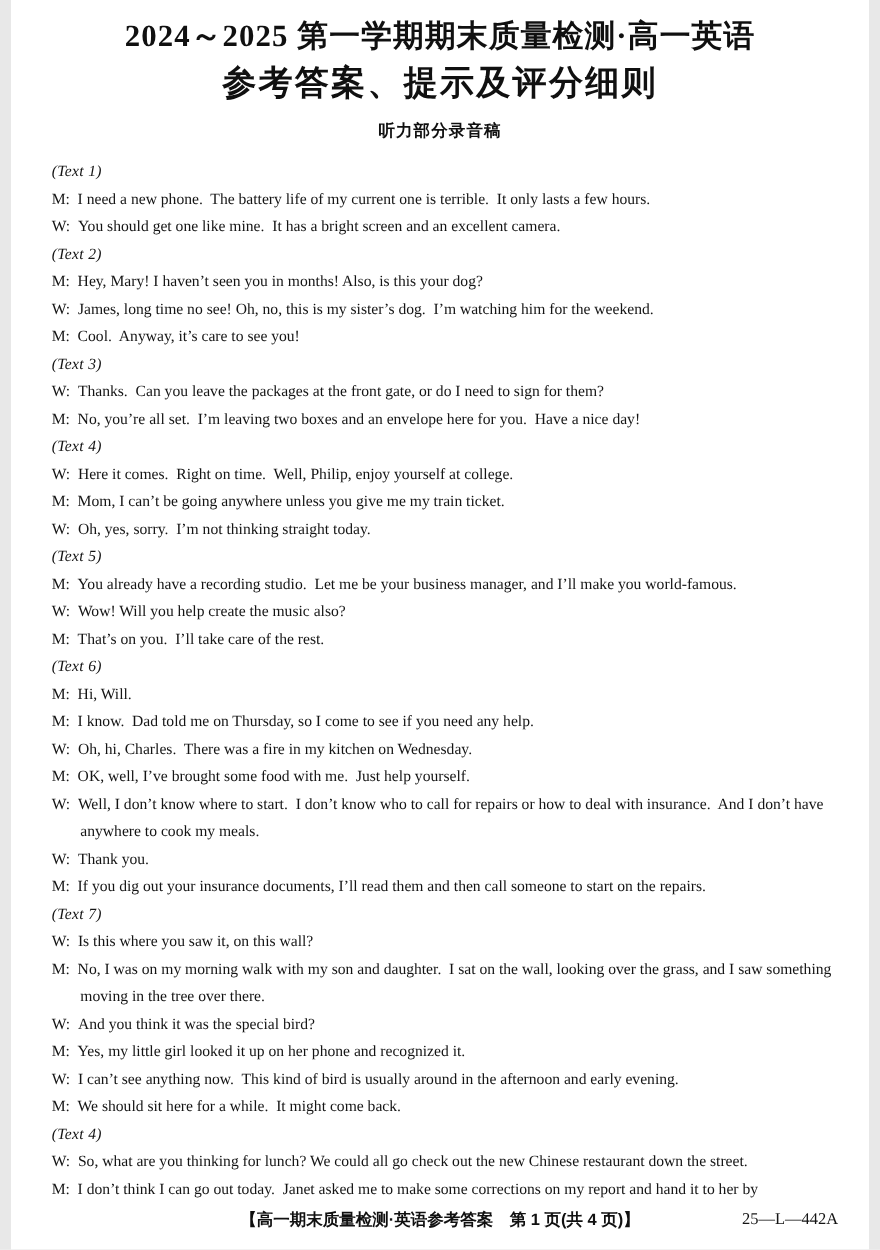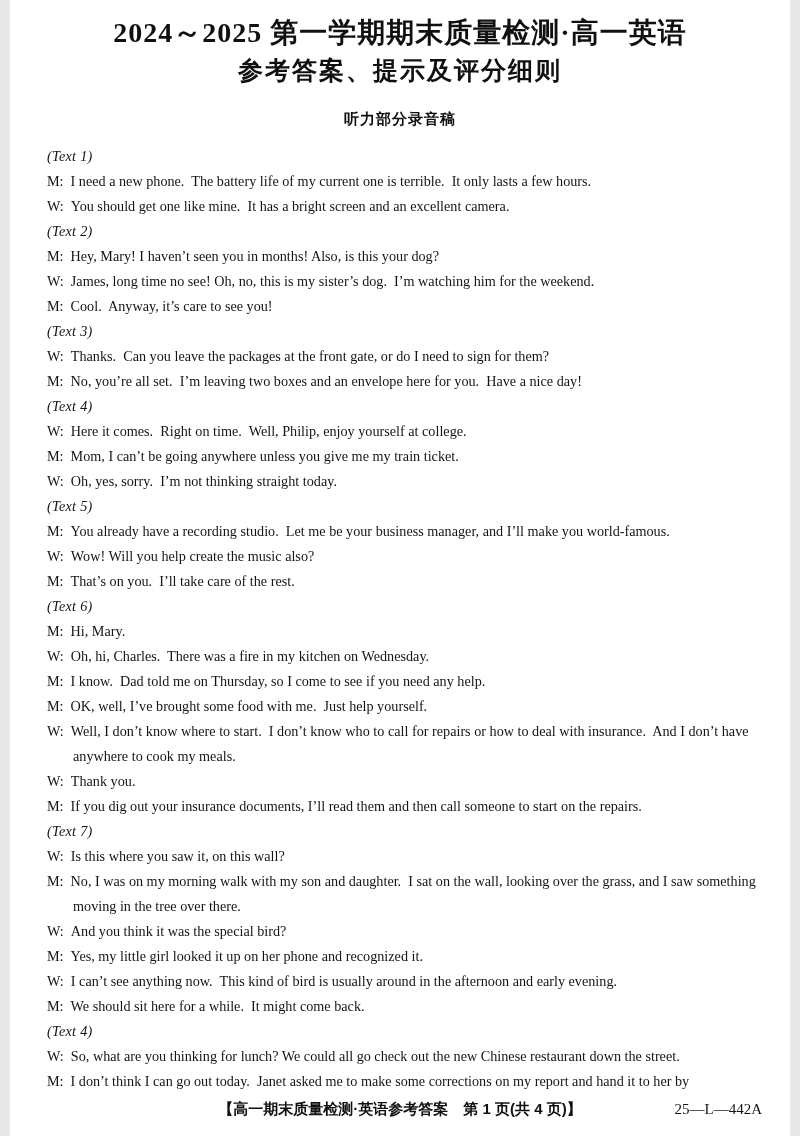--- a/index.html
+++ b/index.html
@@ -21,21 +21,21 @@
     font-size: 28px;
     font-weight: bold;
     letter-spacing: 1px;
     color: #101010;
   }
   .doc-subtitle {
     position: absolute;
     top: 54px; left: 0; right: 0;
     text-align: center;
     font-family: "Liberation Sans", "DejaVu Sans", sans-serif;
-    font-size: 25px;
+    font-size: 31px;
     font-weight: bold;
     letter-spacing: 2px;
     color: #101010;
   }
   .section-heading {
     position: absolute;
     top: 110px; left: 0; right: 0;
     text-align: center;
     font-family: "Liberation Sans", "DejaVu Sans", sans-serif;
     font-size: 15px;
@@ -113,23 +113,23 @@
       <div class="t-line dialogue"><span class="speaker">M:</span><span class="dtext">No, you’re all set.  I’m leaving two boxes and an envelope here for you.  Have a nice day!</span></div>
       <div class="t-line label">(Text 4)</div>
       <div class="t-line dialogue"><span class="speaker">W:</span><span class="dtext">Here it comes.  Right on time.  Well, Philip, enjoy yourself at college.</span></div>
       <div class="t-line dialogue"><span class="speaker">M:</span><span class="dtext">Mom, I can’t be going anywhere unless you give me my train ticket.</span></div>
       <div class="t-line dialogue"><span class="speaker">W:</span><span class="dtext">Oh, yes, sorry.  I’m not thinking straight today.</span></div>
       <div class="t-line label">(Text 5)</div>
       <div class="t-line dialogue"><span class="speaker">M:</span><span class="dtext">You already have a recording studio.  Let me be your business manager, and I’ll make you world-famous.</span></div>
       <div class="t-line dialogue"><span class="speaker">W:</span><span class="dtext">Wow! Will you help create the music also?</span></div>
       <div class="t-line dialogue"><span class="speaker">M:</span><span class="dtext">That’s on you.  I’ll take care of the rest.</span></div>
       <div class="t-line label">(Text 6)</div>
-      <div class="t-line dialogue"><span class="speaker">M:</span><span class="dtext">Hi, Mary.</span></div>
+      <div class="t-line dialogue"><span class="speaker">M:</span><span class="dtext">Hi, Will.</span></div>
+      <div class="t-line dialogue"><span class="speaker">M:</span><span class="dtext">I know.  Dad told me on Thursday, so I come to see if you need any help.</span></div>
       <div class="t-line dialogue"><span class="speaker">W:</span><span class="dtext">Oh, hi, Charles.  There was a fire in my kitchen on Wednesday.</span></div>
-      <div class="t-line dialogue"><span class="speaker">M:</span><span class="dtext">I know.  Dad told me on Thursday, so I come to see if you need any help.</span></div>
       <div class="t-line dialogue"><span class="speaker">M:</span><span class="dtext">OK, well, I’ve brought some food with me.  Just help yourself.</span></div>
       <div class="t-line dialogue"><span class="speaker">W:</span><span class="dtext">Well, I don’t know where to start.  I don’t know who to call for repairs or how to deal with insurance.  And I don’t have anywhere to cook my meals.</span></div>
       <div class="t-line dialogue"><span class="speaker">W:</span><span class="dtext">Thank you.</span></div>
       <div class="t-line dialogue"><span class="speaker">M:</span><span class="dtext">If you dig out your insurance documents, I’ll read them and then call someone to start on the repairs.</span></div>
       <div class="t-line label">(Text 7)</div>
       <div class="t-line dialogue"><span class="speaker">W:</span><span class="dtext">Is this where you saw it, on this wall?</span></div>
       <div class="t-line dialogue"><span class="speaker">M:</span><span class="dtext">No, I was on my morning walk with my son and daughter.  I sat on the wall, looking over the grass, and I saw something moving in the tree over there.</span></div>
       <div class="t-line dialogue"><span class="speaker">W:</span><span class="dtext">And you think it was the special bird?</span></div>
       <div class="t-line dialogue"><span class="speaker">M:</span><span class="dtext">Yes, my little girl looked it up on her phone and recognized it.</span></div>
       <div class="t-line dialogue"><span class="speaker">W:</span><span class="dtext">I can’t see anything now.  This kind of bird is usually around in the afternoon and early evening.</span></div>

